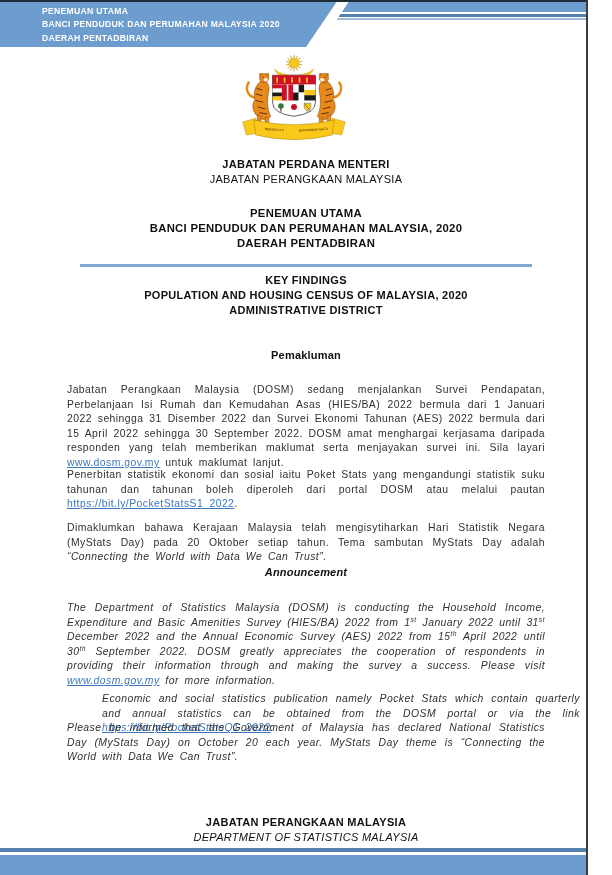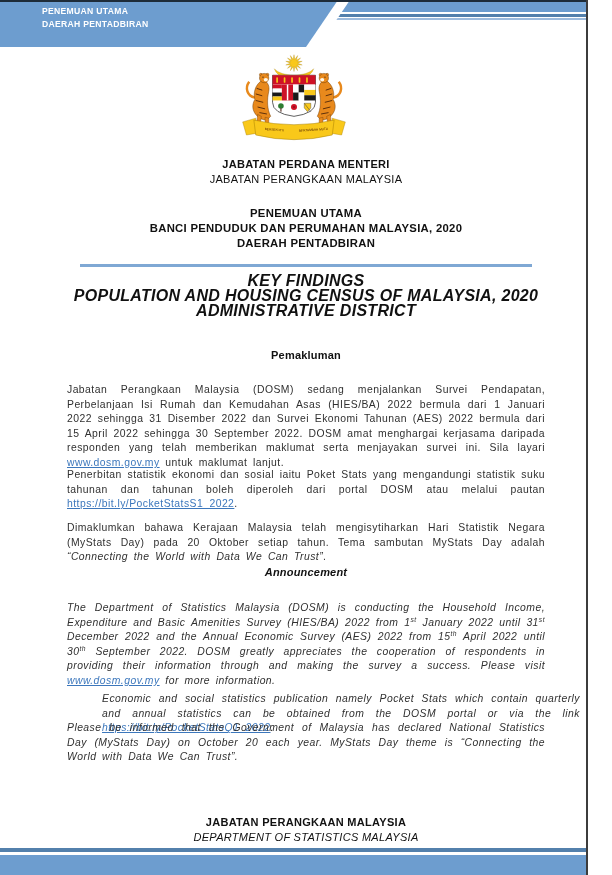--- a/index.html
+++ b/index.html
@@ -29,21 +29,21 @@
   .emblem{position:absolute;top:51px;left:50%;transform:translateX(-50%);width:140px;height:98px;z-index:2;}
   .emblem svg{width:100%;height:100%;display:block;}
   
   .content{position:absolute;left:67px;top:0;width:478px;height:100%;z-index:2;}
   .blk{position:absolute;left:0;width:100%;}
   .center{text-align:center;}
   .masthead{top:157px;font-size:11px;line-height:15px;letter-spacing:.3px;color:#111;text-align:center;}
   .masthead .l1{font-weight:bold;}
   .title-my{top:206px;font-size:11.3px;line-height:15px;font-weight:bold;letter-spacing:.3px;color:#111;}
   .rule{position:absolute;top:264px;left:13px;width:452px;height:3px;background:var(--rule-blue,#7FA8D4);}
-  .title-en{top:273px;font-size:16px;line-height:15px;font-weight:bold;font-style:italic;letter-spacing:.3px;color:#111;}
+  .title-en{top:273px;font-size:11px;line-height:15px;font-weight:bold;letter-spacing:.3px;color:#111;}
   .sec-head{font-size:11px;font-weight:bold;color:#111;letter-spacing:.2px;}
   .h-my{top:349px;}
   .h-en{top:566px;font-style:italic;}
   .para{font-size:10.4px;line-height:14.5px;text-align:justify;letter-spacing:.45px;word-spacing:2.4px;color:#303030;}
   .para.it{font-style:italic;}
   .p1{top:373px;} .p2{top:458px;} .p3{top:511px;}
   .p4{top:591px;} .p5{top:682px;margin-left:35px;} .p6{top:711px;}
   .doc-link{color:var(--link-blue,#3C77BC);text-decoration:underline;cursor:pointer;}
   sup{font-size:65%;line-height:0;}
   .footer{top:815px;font-size:11px;line-height:15px;color:#111;letter-spacing:.3px;}
@@ -63,20 +63,21 @@
     <div class="s4"></div>
     <div class="s5"></div>
   </div>
 
   <div class="banner-wrap">
     <div class="banner-white"></div>
     <div class="banner-blue"></div>
   </div>
   <div class="banner-text">
     <div>PENEMUAN UTAMA</div>
+    <div>BANCI PENDUDUK DAN PERUMAHAN MALAYSIA 2020</div>
     <div>DAERAH PENTADBIRAN</div>
   </div>
 
   <div class="right-border"></div>
 
   <div class="emblem">
     <svg viewBox="0 0 150 105" xmlns="http://www.w3.org/2000/svg">
 
       <polygon points="75,4 75.9,9.1 78.9,4.9 77.5,9.9 82,7.4 78.6,11.3 83.8,11 79,13 83.8,15 78.6,14.7 82,18.6 77.5,16.1 78.9,21.1 75.9,16.9 75,22 74.1,16.9 71.1,21.1 72.5,16.1 68,18.6 71.4,14.7 66.2,15 71,13 66.2,11 71.4,11.3 68,7.4 72.5,9.9 71.1,4.9 74.1,9.1" fill="#F9C81A" stroke="#A07800" stroke-width="0.3"></polygon>
 

